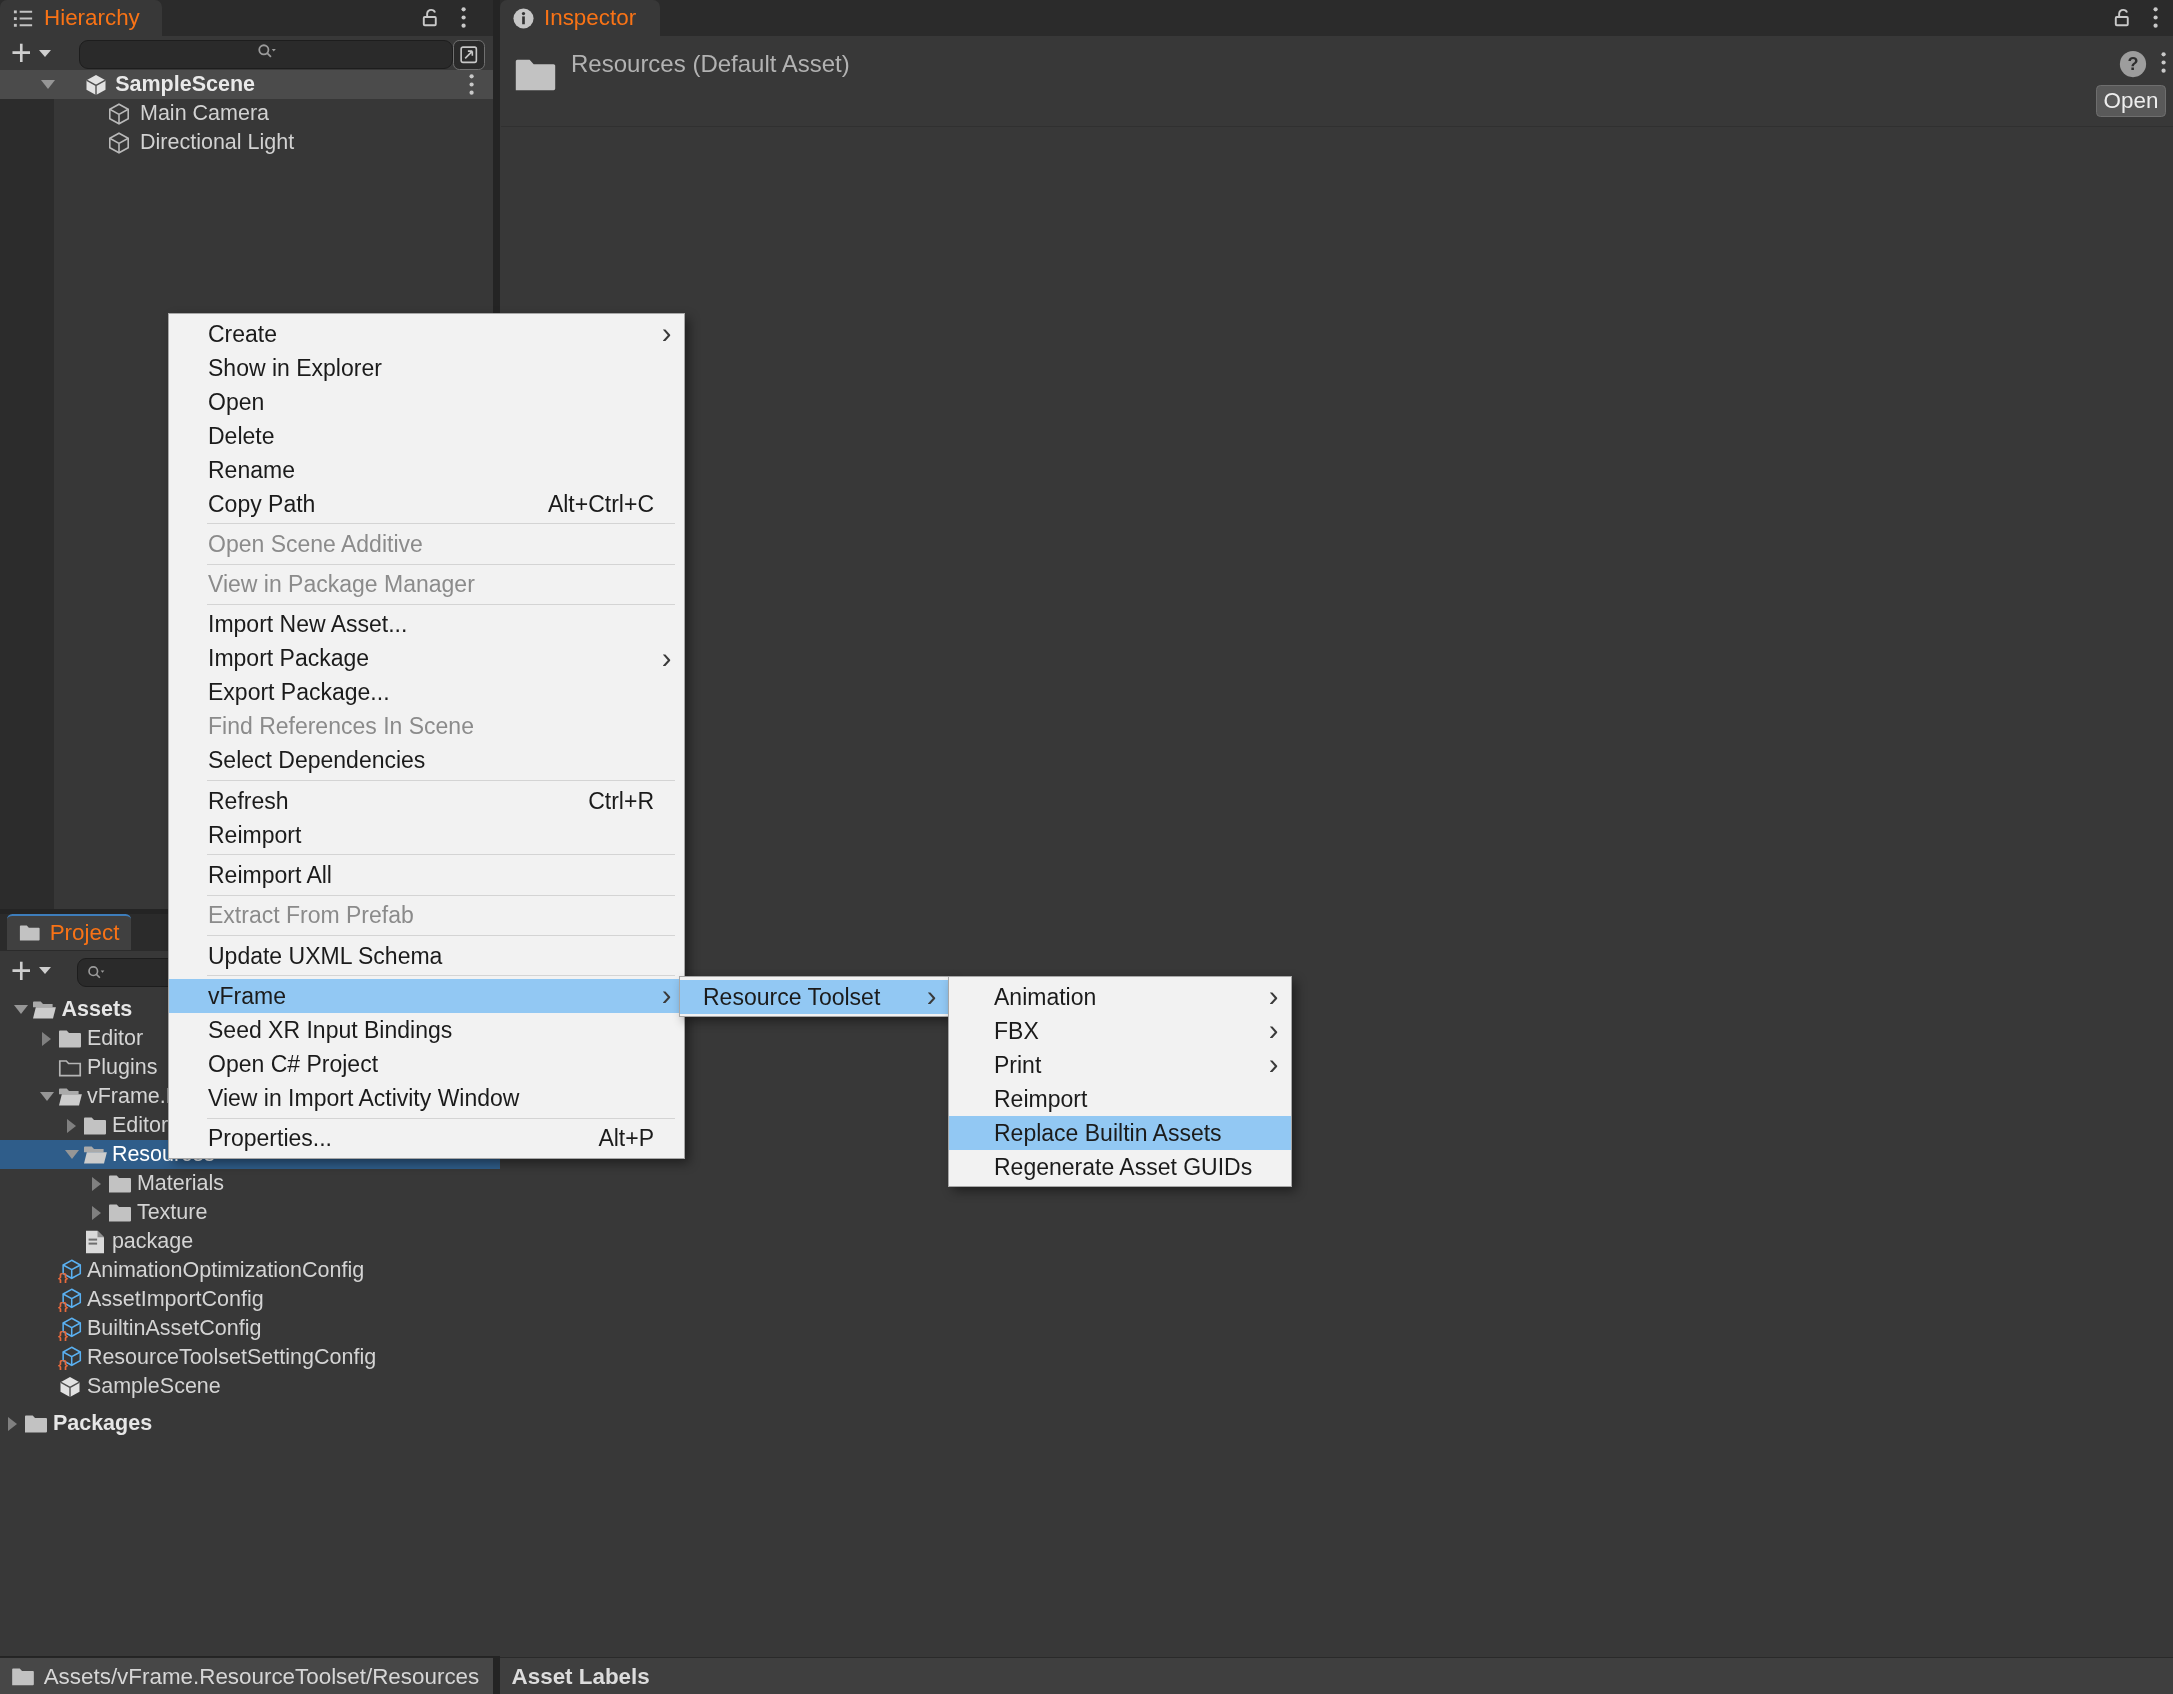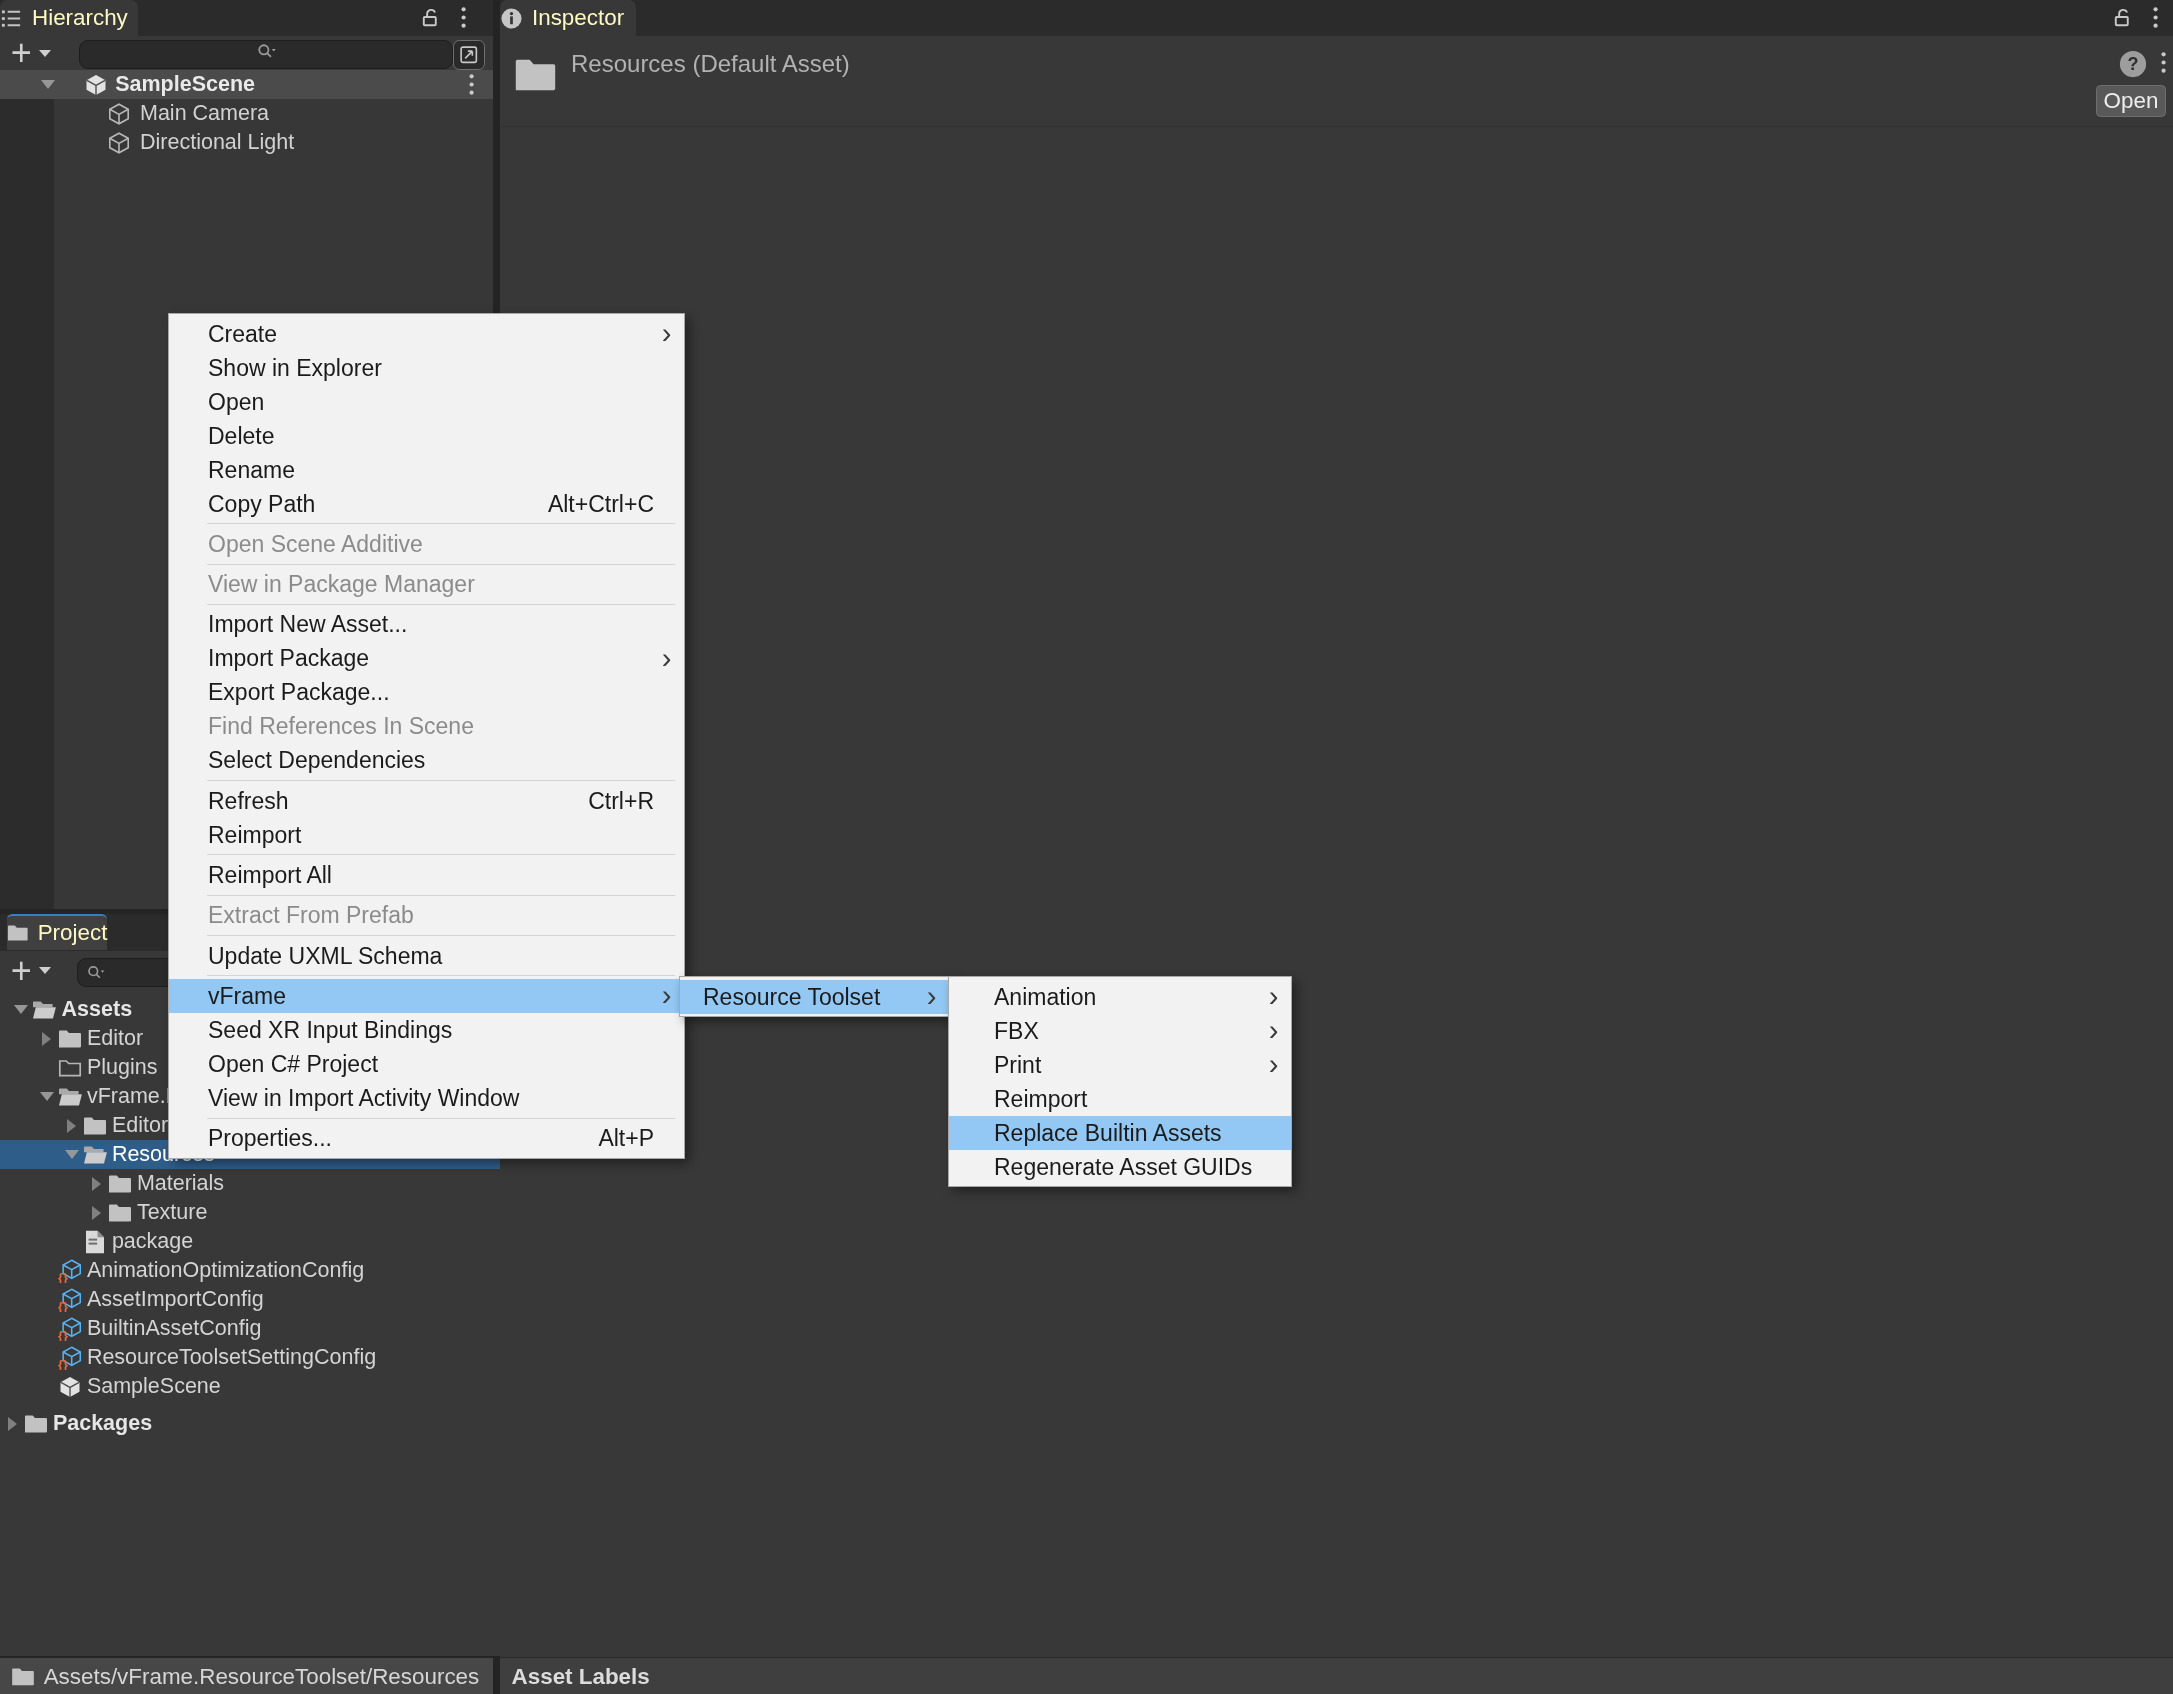--- a/index.html
+++ b/index.html
@@ -5,21 +5,21 @@
   html,body{margin:0;padding:0;}
   body{
     position:relative;width:2174px;height:1694px;background:#242424;
     font-family:"Liberation Sans","DejaVu Sans",sans-serif;color:#d4d4d4;overflow:hidden;
   }
   .panel{position:absolute;overflow:hidden;}
   
   #hierarchy{left:0;top:0;width:493px;height:909px;background:#383838;}
   .tabbar{position:absolute;left:0;top:0;right:0;height:36px;background:#2b2b2b;}
   .tab{position:absolute;top:0;height:36px;background:#383838;display:flex;align-items:center;
-       gap:9px;padding:0 0;font-size:22.4px;color:#fef9c3;border-radius:7.2px 7.2px 0 0;}
+       gap:9px;padding:0 12px;font-size:22.4px;color:#f97316;border-radius:7.2px 7.2px 0 0;}
   .tabicon{width:23px;height:23px;display:inline-flex;}
   .bar-ico{position:absolute;top:6.3px;display:inline-flex;align-items:center;justify-content:center;}
   .htoolbar{position:absolute;top:36px;left:0;right:0;height:34px;background:#383838;}
   .plusbtn{position:absolute;left:10.7px;top:0;height:34px;display:flex;align-items:center;gap:7.2px;
            color:#cfcfcf;font-size:36px;font-weight:300;line-height:32px;}
   .caret{width:0;height:0;border-left:6.3px solid transparent;border-right:6.3px solid transparent;
          border-top:7.2px solid #cfcfcf;display:inline-block;}
   .search{position:absolute;top:3.6px;height:27px;background:#2a2a2a;border:0.9px solid #1d1d1d;
           border-radius:9px;display:flex;align-items:center;padding:0 7.2px;gap:7.2px;
           color:#8f8f8f;font-size:20.6px;}

